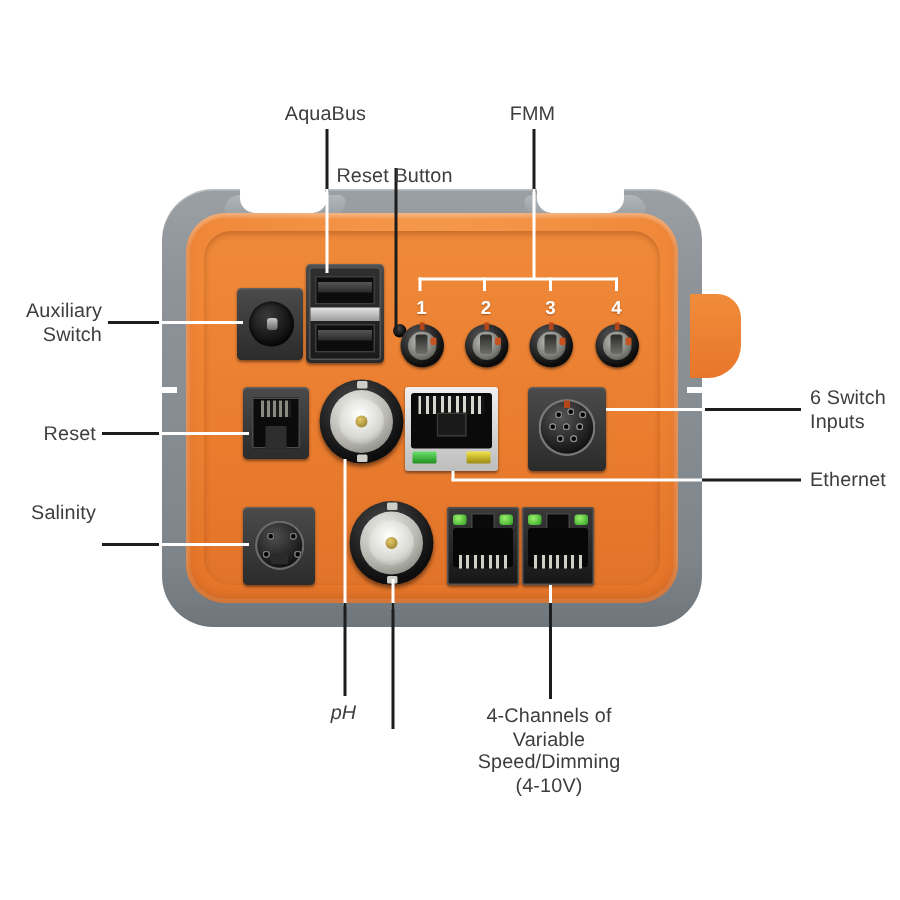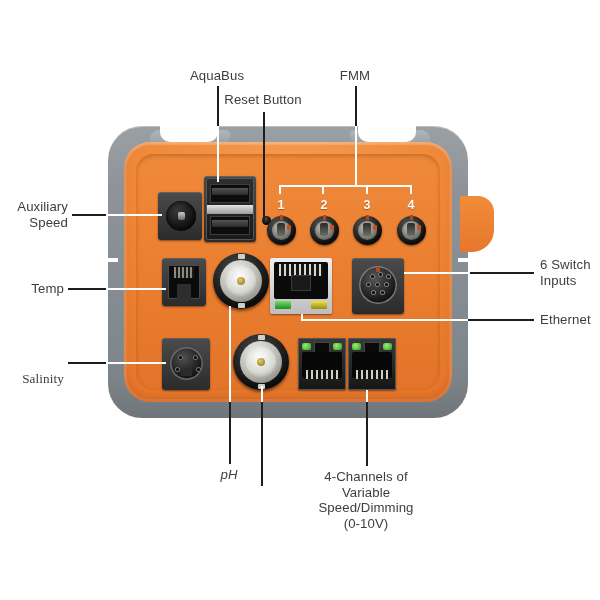--- a/index.html
+++ b/index.html
@@ -347,31 +347,31 @@
   <div class="ld v w" style="left:229px;top:306px;height:98px;"></div>
   <div class="ld v" style="left:229px;top:402px;height:62px;"></div>
 
   <div class="ld v w" style="left:261px;top:386px;height:20px;"></div>
   <div class="ld v" style="left:261px;top:402px;height:84px;"></div>
 
   <div class="ld v w" style="left:366px;top:390px;height:16px;"></div>
   <div class="ld v" style="left:366px;top:402px;height:64px;"></div>
 
   <div class="lbl c" style="left:157px;top:68px;width:120px;">AquaBus</div>
-  <div class="lbl c" style="left:203px;top:92px;width:120px;">Reset Button</div>
+  <div class="lbl c" style="left:203px;top:109px;width:120px;">Reset Button</div>
   <div class="lbl c" style="left:295px;top:68px;width:120px;">FMM</div>
 
   <div class="lbl r" style="left:0px;top:199px;width:68px;">Auxiliary
-Speed</div>
-  <div class="lbl r" style="left:0px;top:281px;width:64px;">Temp</div>
-  <div class="lbl r" style="left:0px;top:371px;width:64px;font-family:Liberation Serif, serif;">Salinity</div>
+Switch</div>
+  <div class="lbl r" style="left:0px;top:281px;width:64px;">Reset</div>
+  <div class="lbl r" style="left:0px;top:334px;width:64px;">Salinity</div>
 
   <div class="lbl l" style="left:540px;top:257px;width:120px;">6 Switch
 Inputs</div>
   <div class="lbl l" style="left:540px;top:312px;width:120px;">Ethernet</div>
 
   <div class="lbl c" style="left:189px;top:467px;width:80px;font-style:italic;">pH</div>
   <div class="lbl c" style="left:296px;top:469px;width:140px;">4-Channels of
 Variable
 Speed/Dimming
-(0-10V)</div>
+(4-10V)</div>
 
 </div>
 
 </body></html>

